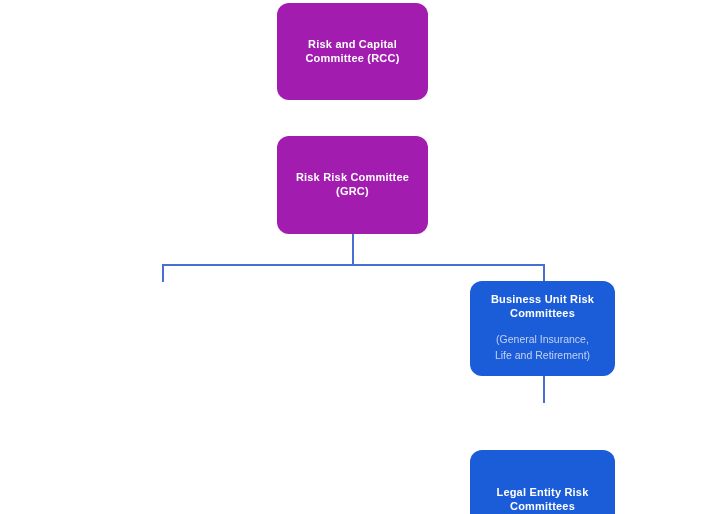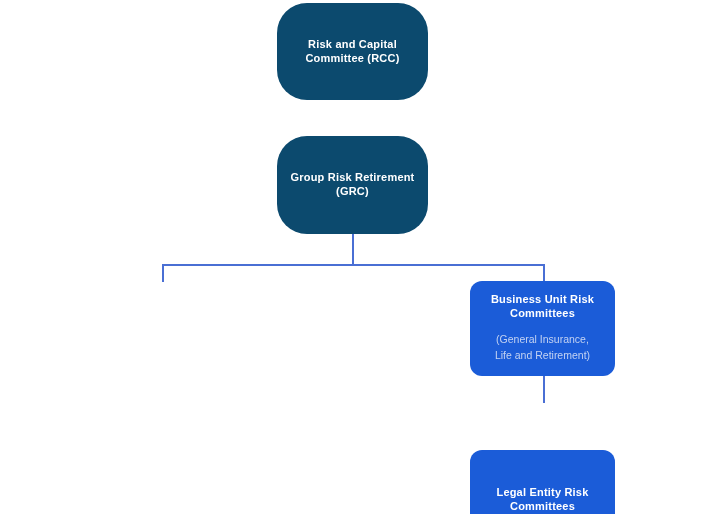--- a/index.html
+++ b/index.html
@@ -35,22 +35,21 @@
     box-sizing: border-box;
     display: flex;
     flex-direction: column;
     align-items: center;
     justify-content: center;
     text-align: center;
     color: #ffffff;
     padding: 4px 8px;
   }
   .node.navy {
-    background: #0c4a6e;
-    border-radius: 30px;
+    background: #a21caf;
   }
   .node.blue {
     background: #1b5cd8;
   }
   .node-title {
     font-size: 11px;
     font-weight: bold;
     line-height: 1.25;
     letter-spacing: 0.2px;
     color: #ffffff;
@@ -93,21 +92,21 @@
   <div class="connector v" id="conn-drop-left"></div>
   <div class="connector v" id="conn-drop-right"></div>
   <div class="connector v" id="conn-burc-lerc"></div>
 
   <div class="node navy" id="node-rcc">
     <div class="node-title">Risk and Capital
 Committee (RCC)</div>
   </div>
 
   <div class="node navy" id="node-grc">
-    <div class="node-title">Group Risk Retirement
+    <div class="node-title">Risk Risk Committee
 (GRC)</div>
   </div>
 
 
   <div class="node blue" id="node-burc">
     <div class="node-title">Business Unit Risk
 Committees</div>
     <div class="node-subtitle">(General Insurance,
 Life and Retirement)</div>
   </div>

